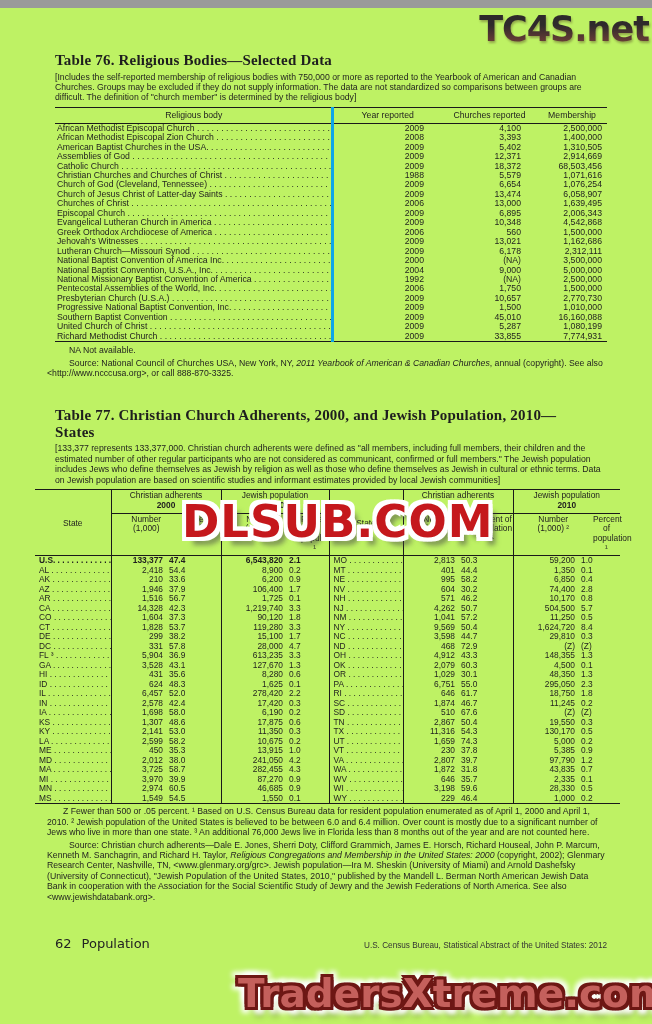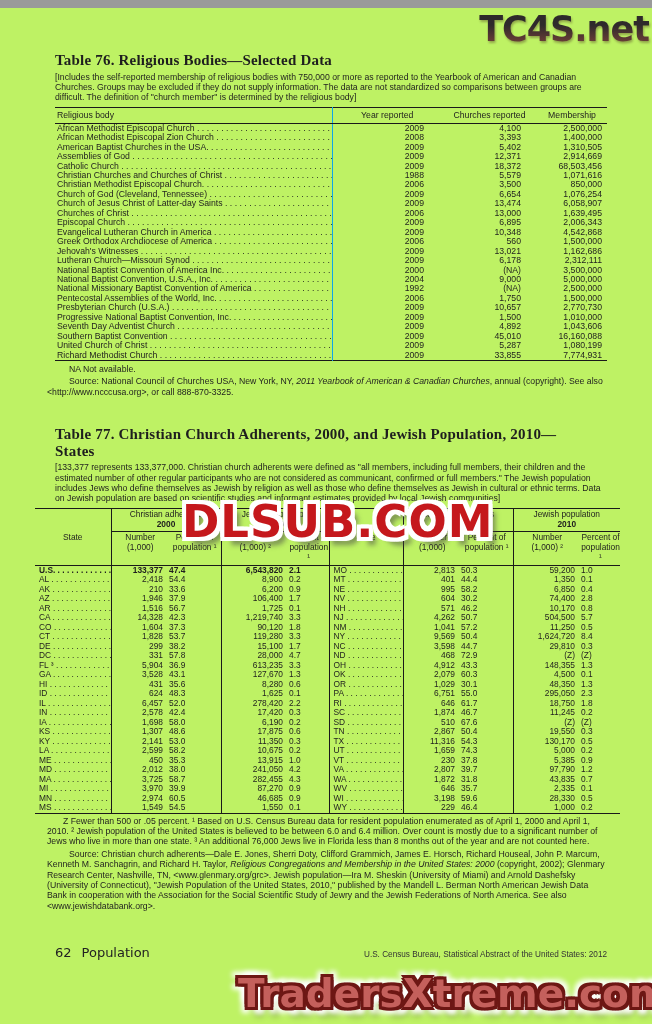--- a/index.html
+++ b/index.html
@@ -19,21 +19,21 @@
 
   table { border-collapse:collapse; table-layout:fixed; }
 
   
   .t76 { width:552px; margin-top:3px; border-bottom:1.4px solid #1a1a1a; }
   .t76 thead th {
     font-size:8.7px; font-weight:400; padding:2px 0 3px 0; text-align:center;
     border-top:1.4px solid #1a1a1a; border-bottom:1px solid #1a1a1a;
   }
   .t76 td { font-size:8.7px; line-height:9.45px; height:9.45px; padding:0; }
-  .t76 .name { border-right:1px solid #0ea5e9; padding-left:2px; text-align:left; }
+  .t76 .name { border-right:3px solid #0ea5e9; padding-left:2px; text-align:center; }
   .num { text-align:right; }
   .t76 .yr  { padding-right:18px; }
   .t76 .ch  { padding-right:16px; }
   .t76 .mem { padding-right:5px; }
 
   .leader { overflow:hidden; white-space:nowrap; }
   .leader::after {
     content:" . . . . . . . . . . . . . . . . . . . . . . . . . . . . . . . . . . . . . . . . . . . . . . . . . . . . . . . . . . . . . . . . . . . .";
   }
 
@@ -41,21 +41,21 @@
   .fn.tight { margin-top:3px; }
 
   
   .t77sec { margin-top:29px; }
   .t77 { width:585px; margin:4px 0 0 -20px; border-bottom:1.4px solid #1a1a1a; }
   .t77 thead tr.grprow th { border-top:1.4px solid #1a1a1a; }
   .t77 thead th { font-size:8.4px; font-weight:400; border-bottom:1px solid #1a1a1a; }
   .t77 .grp { text-align:center; vertical-align:middle; padding:1px 0 2px 0; line-height:9.8px; }
   .t77 .grp .yrline { font-weight:700; }
   .t77 .state-h { text-align:center; vertical-align:middle; }
-  .t77 .sub th { text-align:center; white-space:pre-line; vertical-align:top; line-height:9.7px; padding:1px 0 2px 0; }
+  .t77 .sub th { text-align:center; white-space:pre-line; vertical-align:top; line-height:9.7px; padding:1px 0 2px 12px; }
   .t77 td { font-size:8.4px; line-height:9.5px; height:9.5px; padding:0; }
   .t77 .state { padding-left:4px; text-align:center; }
   .t77 .num { padding-right:6px; }
   .t77 .pct { padding-right:9px; }
   .br { border-right:1px solid #1a1a1a; }
   .bold { font-weight:700; }
 
   
   .footer { display:flex; align-items:baseline; margin-top:34px; }
   .pageno, .section { font-family:"DejaVu Sans", sans-serif; font-size:13px; color:#222; }
@@ -147,26 +147,20 @@
             <td class="num ch">18,372</td>
             <td class="num mem">68,503,456</td>
           </tr>
           <tr>
             <td class="name leader">Christian Churches and Churches of Christ</td>
             <td class="num yr">1988</td>
             <td class="num ch">5,579</td>
             <td class="num mem">1,071,616</td>
           </tr>
           <tr>
-            <td class="name leader">Christian Methodist Episcopal Church.</td>
-            <td class="num yr">2006</td>
-            <td class="num ch">3,500</td>
-            <td class="num mem">850,000</td>
-          </tr>
-          <tr>
             <td class="name leader">Church of God (Cleveland, Tennessee)</td>
             <td class="num yr">2009</td>
             <td class="num ch">6,654</td>
             <td class="num mem">1,076,254</td>
           </tr>
           <tr>
             <td class="name leader">Church of Jesus Christ of Latter-day Saints</td>
             <td class="num yr">2009</td>
             <td class="num ch">13,474</td>
             <td class="num mem">6,058,907</td>
@@ -235,26 +229,20 @@
             <td class="name leader">Presbyterian Church (U.S.A.)</td>
             <td class="num yr">2009</td>
             <td class="num ch">10,657</td>
             <td class="num mem">2,770,730</td>
           </tr>
           <tr>
             <td class="name leader">Progressive National Baptist Convention, Inc.</td>
             <td class="num yr">2009</td>
             <td class="num ch">1,500</td>
             <td class="num mem">1,010,000</td>
-          </tr>
-          <tr>
-            <td class="name leader">Seventh Day Adventist Church</td>
-            <td class="num yr">2009</td>
-            <td class="num ch">4,892</td>
-            <td class="num mem">1,043,606</td>
           </tr>
           <tr>
             <td class="name leader">Southern Baptist Convention</td>
             <td class="num yr">2009</td>
             <td class="num ch">45,010</td>
             <td class="num mem">16,160,088</td>
           </tr>
           <tr>
             <td class="name leader">United Church of Christ</td>
             <td class="num yr">2009</td>

